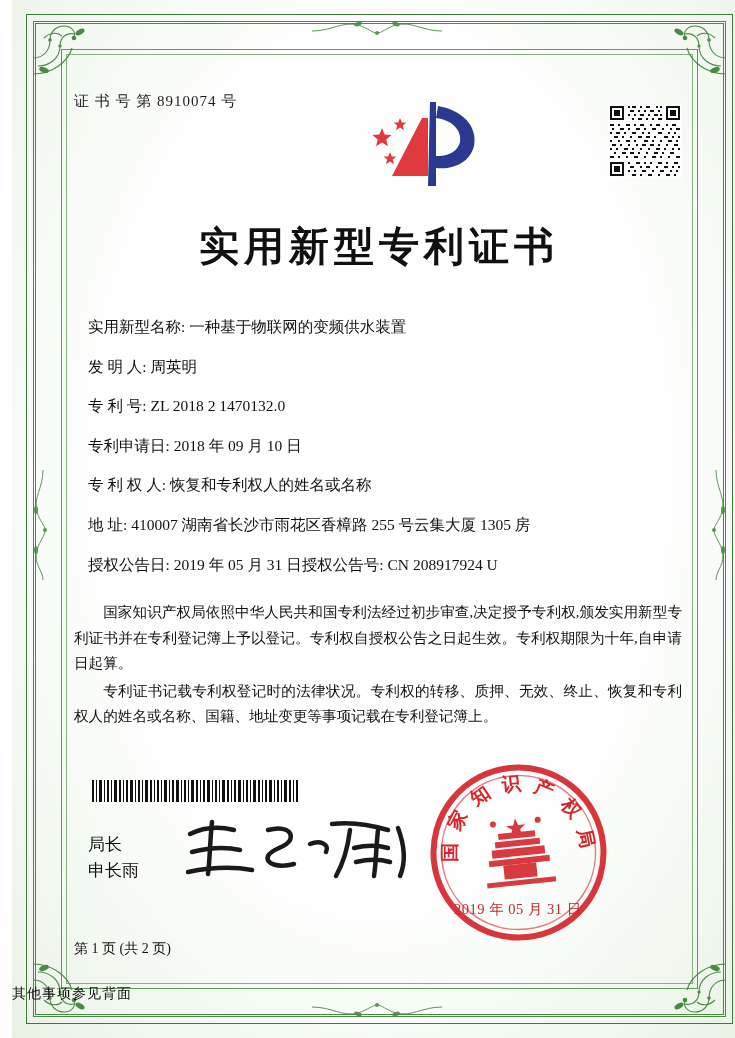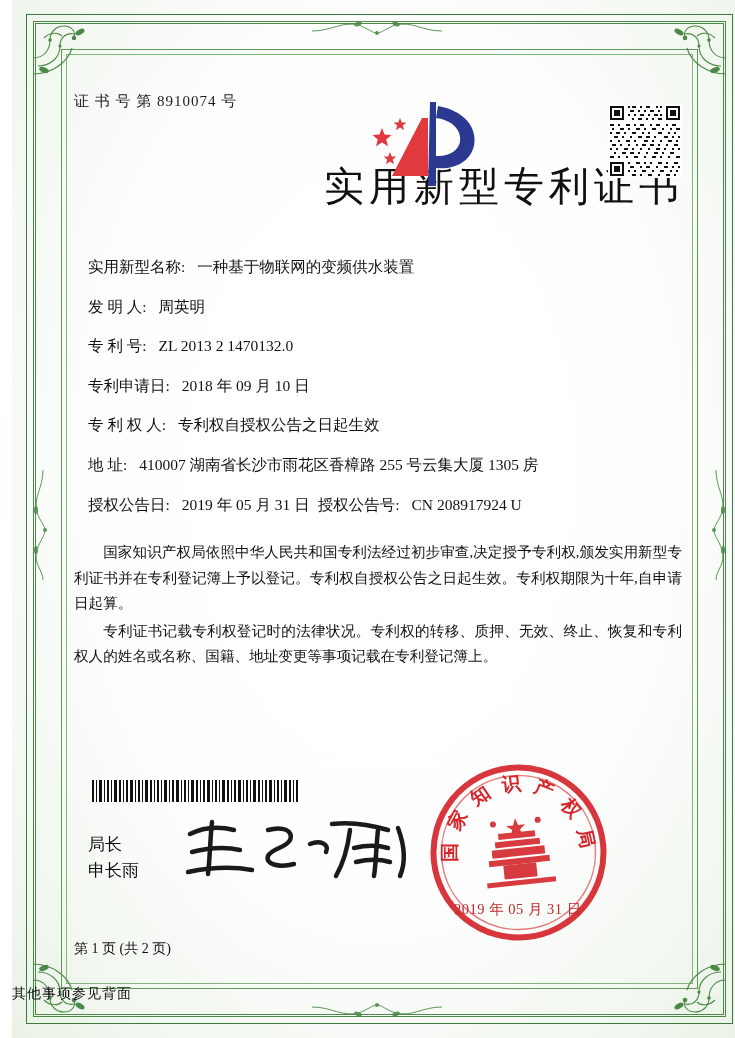--- a/index.html
+++ b/index.html
@@ -100,41 +100,40 @@
   
   .qr {
     position: absolute;
     right: 2px; top: 12px;
     width: 74px; height: 74px;
     background: #ffffff;
   }
   .qr svg { display: block; }
 
   .title {
-    margin-top: 48px;
-    text-align: right;
+    margin-top: 108px;
+    text-align: center;
     font-size: 40px;
     letter-spacing: 5px;
-    font-weight: normal;
+    font-weight: bold;
     font-family: "DejaVu Serif", serif;
     color: #101010;
   }
 
   .fields {
     margin-top: 44px;
     padding-left: 14px;
   }
   .field-row {
     display: flex;
     align-items: center;
     font-size: 15.5px;
     line-height: 1.2;
     margin-bottom: 21px;
     color: #111;
-    gap: 8px;
   }
   .field-label {
     white-space: pre;
     flex: 0 0 auto;
   }
   .field-value {
     margin-left: 4px;
   }
   .field-row.two-col .second-label {
     white-space: pre;
@@ -517,29 +516,29 @@
       <div class="field-row">
         <span class="field-label">实用新型名称:</span>
         <span class="field-value">一种基于物联网的变频供水装置</span>
       </div>
       <div class="field-row">
         <span class="field-label">发 明 人:</span>
         <span class="field-value">周英明</span>
       </div>
       <div class="field-row">
         <span class="field-label">专 利 号:</span>
-        <span class="field-value">ZL 2013 2 1470132.0</span>
+        <span class="field-value">ZL 2018 2 1470132.0</span>
       </div>
       <div class="field-row">
         <span class="field-label">专利申请日:</span>
         <span class="field-value">2018 年 09 月 10 日</span>
       </div>
       <div class="field-row">
         <span class="field-label">专 利 权 人:</span>
-        <span class="field-value">专利权自授权公告之日起生效</span>
+        <span class="field-value">恢复和专利权人的姓名或名称</span>
       </div>
       <div class="field-row">
         <span class="field-label">地 址:</span>
         <span class="field-value">410007 湖南省长沙市雨花区香樟路 255 号云集大厦 1305 房</span>
       </div>
       <div class="field-row two-col">
         <span class="field-label">授权公告日:</span>
         <span class="field-value">2019 年 05 月 31 日</span>
         <span class="second-label">授权公告号:</span>
         <span class="field-value">CN 208917924 U</span>

